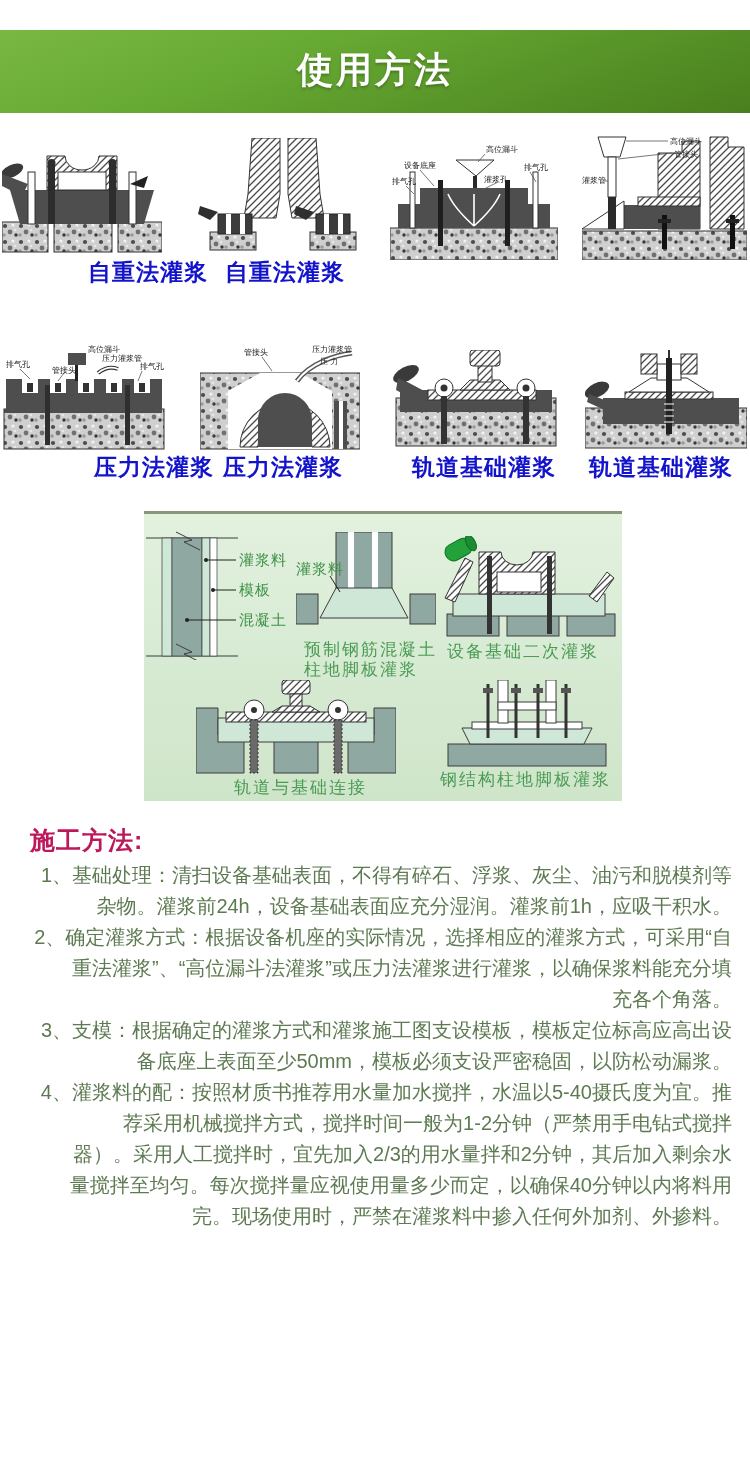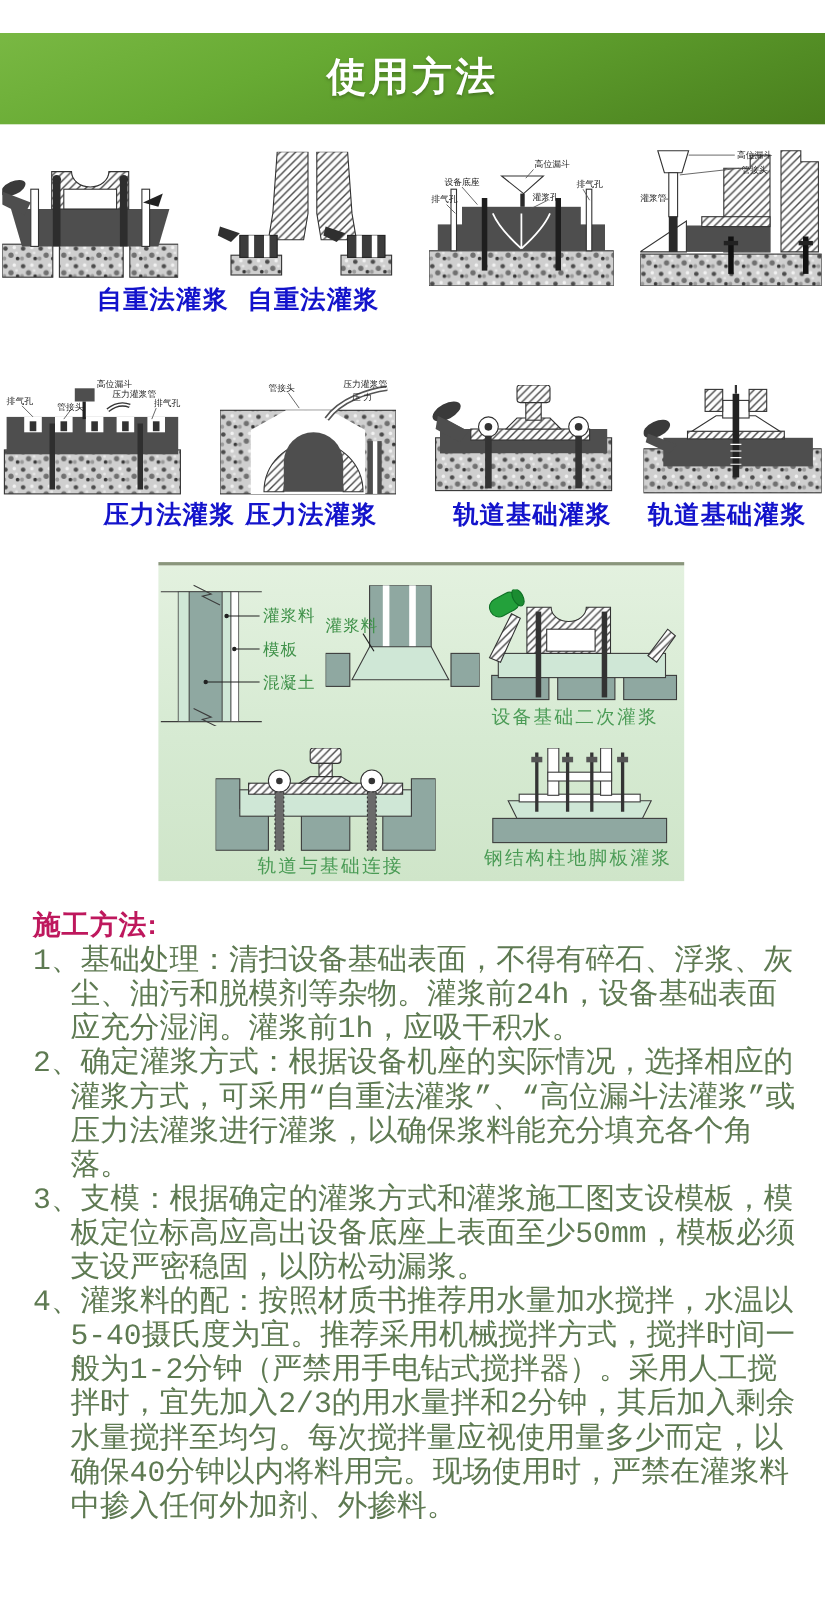--- a/index.html
+++ b/index.html
@@ -15,22 +15,22 @@
   .cap-blue{position:absolute;height:32px;font-size:23px;font-weight:bold;color:#1313cb;
        text-align:center;letter-spacing:1px;}
   
   .panel{position:absolute;left:144px;top:481px;width:478px;height:287px;
        background:linear-gradient(180deg,#e3f1df 0%,#d6ead2 55%,#cfe5c9 100%);
        border-top:3px solid #8a967c;}
   .cap-green{position:absolute;color:#4a9b55;font-size:17px;letter-spacing:2px;line-height:20px;}
   
   .instr{position:absolute;left:30px;top:794px;width:702px;}
   .instr h3{margin:0 0 3px 0;font-size:25px;font-weight:bold;color:#be185d;letter-spacing:1px;}
-  .instr p{margin:0;font-size:27px;line-height:31px;color:#5e7a52;
-       padding-left:34px;text-indent:-34px;text-align:left;font-family:Liberation Mono, monospace;}
+  .instr p{margin:0;font-size:20px;line-height:31px;color:#5e7a52;
+       padding-left:34px;text-indent:-34px;text-align:right;}
   .bottom-edge{position:absolute;left:0;bottom:0;width:750px;height:4px;background:#e3e3e3;}
   svg text{font-family:"Liberation Sans",sans-serif;}
   .lbl{font-size:8px;fill:#222;}
   .lblg{font-size:15px;fill:#3f9149;letter-spacing:1px;}
 </style>
 </head>
 <body>
 
 <div class="page">
 
@@ -248,20 +248,24 @@
     <svg style="position:absolute;left:152px;top:18px" width="140" height="105" viewBox="0 0 140 105">
       <rect x="40" y="0" width="56" height="70" fill="#8fa8a1" stroke="#3c3c3c"></rect>
       <rect x="52" y="0" width="6" height="70" fill="#fff"></rect>
       <rect x="76" y="0" width="6" height="70" fill="#fff"></rect>
       <polygon points="40,56 96,56 112,86 24,86" fill="#cfe7d6" stroke="#3c3c3c"></polygon>
       <rect x="0" y="62" width="22" height="30" fill="#8fa8a1" stroke="#3c3c3c"></rect>
       <rect x="114" y="62" width="26" height="30" fill="#8fa8a1" stroke="#3c3c3c"></rect>
       <line x1="34" y1="44" x2="44" y2="60" stroke="#222"></line>
       <text class="lblg" x="0" y="42">灌浆料</text>
     </svg>
+    <div class="cap-green" style="left:160px;top:126px;width:180px">
+      <div>预制钢筋混凝土</div>
+      <div>柱地脚板灌浆</div>
+    </div>
 
     <svg style="position:absolute;left:295px;top:22px" width="180" height="102" viewBox="0 0 180 102">
       <rect x="8" y="78" width="52" height="22" fill="#8fa8a1" stroke="#3c3c3c"></rect>
       <rect x="68" y="78" width="52" height="22" fill="#8fa8a1" stroke="#3c3c3c"></rect>
       <rect x="128" y="78" width="48" height="22" fill="#8fa8a1" stroke="#3c3c3c"></rect>
       <rect x="14" y="58" width="152" height="22" fill="#cfe7d6" stroke="#3c3c3c"></rect>
       <path d="M40,16 h22 a16,13 0 0 0 32 0 h22 v42 h-76 z" fill="url(#hatch)" stroke="#333"></path>
       <rect x="58" y="36" width="44" height="20" fill="#fff" stroke="#333"></rect>
       <rect x="48" y="20" width="5" height="78" fill="#333"></rect>
       <rect x="108" y="20" width="5" height="78" fill="#333"></rect>

